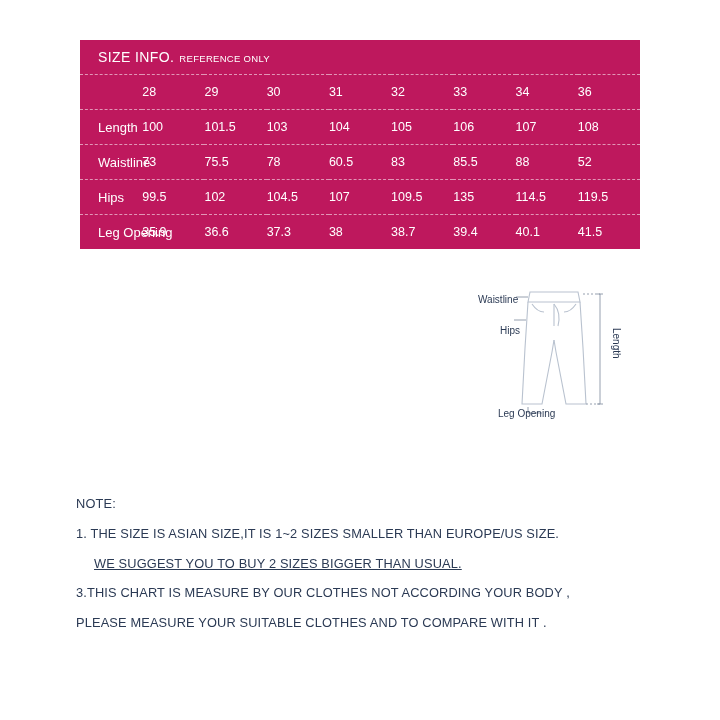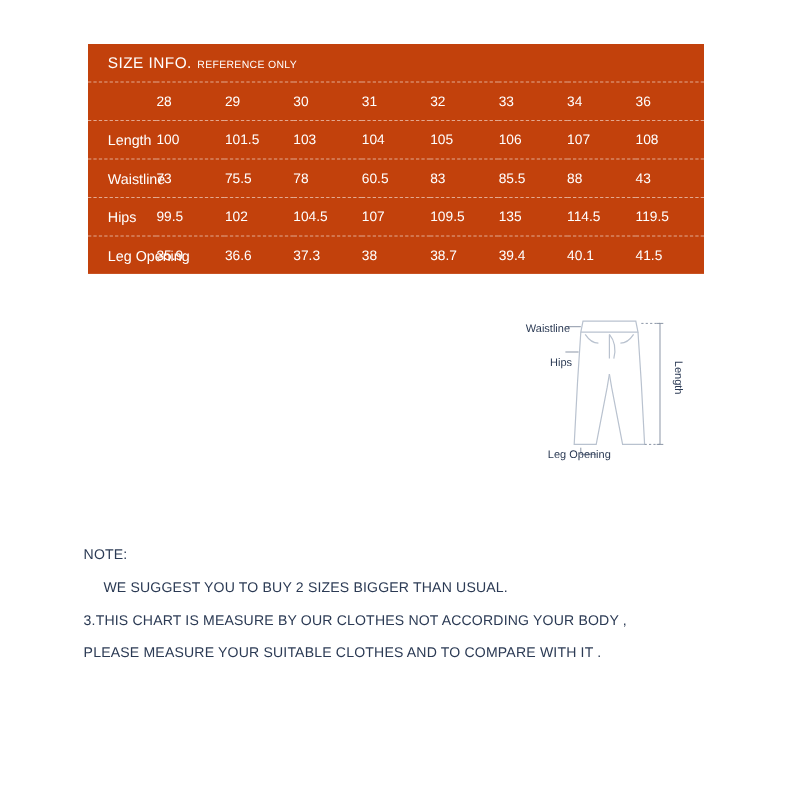--- a/index.html
+++ b/index.html
@@ -19,21 +19,21 @@
   
   .size-table-wrap {
     position: absolute;
     left: 80px;
     top: 40px;
     width: 560px;
   }
   table.size-table {
     width: 100%;
     border-collapse: collapse;
-    background: #c2410c;
+    background: #be185d;
     color: #ffffff;
     table-layout: fixed;
   }
   table.size-table td {
     border-bottom: 1px dashed rgba(255,255,255,0.55);
     padding: 0;
     height: 34px;
     vertical-align: middle;
     font-size: 12.5px;
     white-space: nowrap;
@@ -104,20 +104,21 @@
     font-size: 12.8px;
     color: #2b3a54;
     line-height: 1;
   }
   .notes .note-line {
     margin-bottom: 17px;
     letter-spacing: 0.15px;
   }
   .notes .note-indent {
     padding-left: 18px;
+    text-decoration: underline;
   }
 </style>
 </head>
 <body>
 
 <div class="size-table-wrap">
   <table class="size-table">
     <tbody>
       <tr class="title-row">
         <td class="title-cell" colspan="9">
@@ -148,21 +149,21 @@
       </tr>
       <tr>
         <td class="rowlabel">Waistline</td>
         <td>73</td>
         <td>75.5</td>
         <td>78</td>
         <td>60.5</td>
         <td>83</td>
         <td>85.5</td>
         <td>88</td>
-        <td>43</td>
+        <td>52</td>
       </tr>
       <tr>
         <td class="rowlabel">Hips</td>
         <td>99.5</td>
         <td>102</td>
         <td>104.5</td>
         <td>107</td>
         <td>109.5</td>
         <td>135</td>
         <td>114.5</td>
@@ -214,16 +215,17 @@
     </g>
   </svg>
   <span class="diag-label lbl-waistline">Waistline</span>
   <span class="diag-label lbl-hips">Hips</span>
   <span class="diag-label lbl-legopening">Leg Opening</span>
   <span class="diag-label lbl-length">Length</span>
 </div>
 
 <div class="notes">
   <div class="note-line">NOTE:</div>
+  <div class="note-line">1. THE SIZE IS ASIAN SIZE,IT IS 1~2 SIZES SMALLER THAN EUROPE/US SIZE.</div>
   <div class="note-line note-indent">WE SUGGEST YOU TO BUY 2 SIZES BIGGER THAN USUAL.</div>
   <div class="note-line">3.THIS CHART IS MEASURE BY OUR CLOTHES NOT ACCORDING YOUR BODY ,</div>
   <div class="note-line">PLEASE MEASURE YOUR SUITABLE CLOTHES AND TO COMPARE WITH IT .</div>
 </div>
 
 </body></html>

